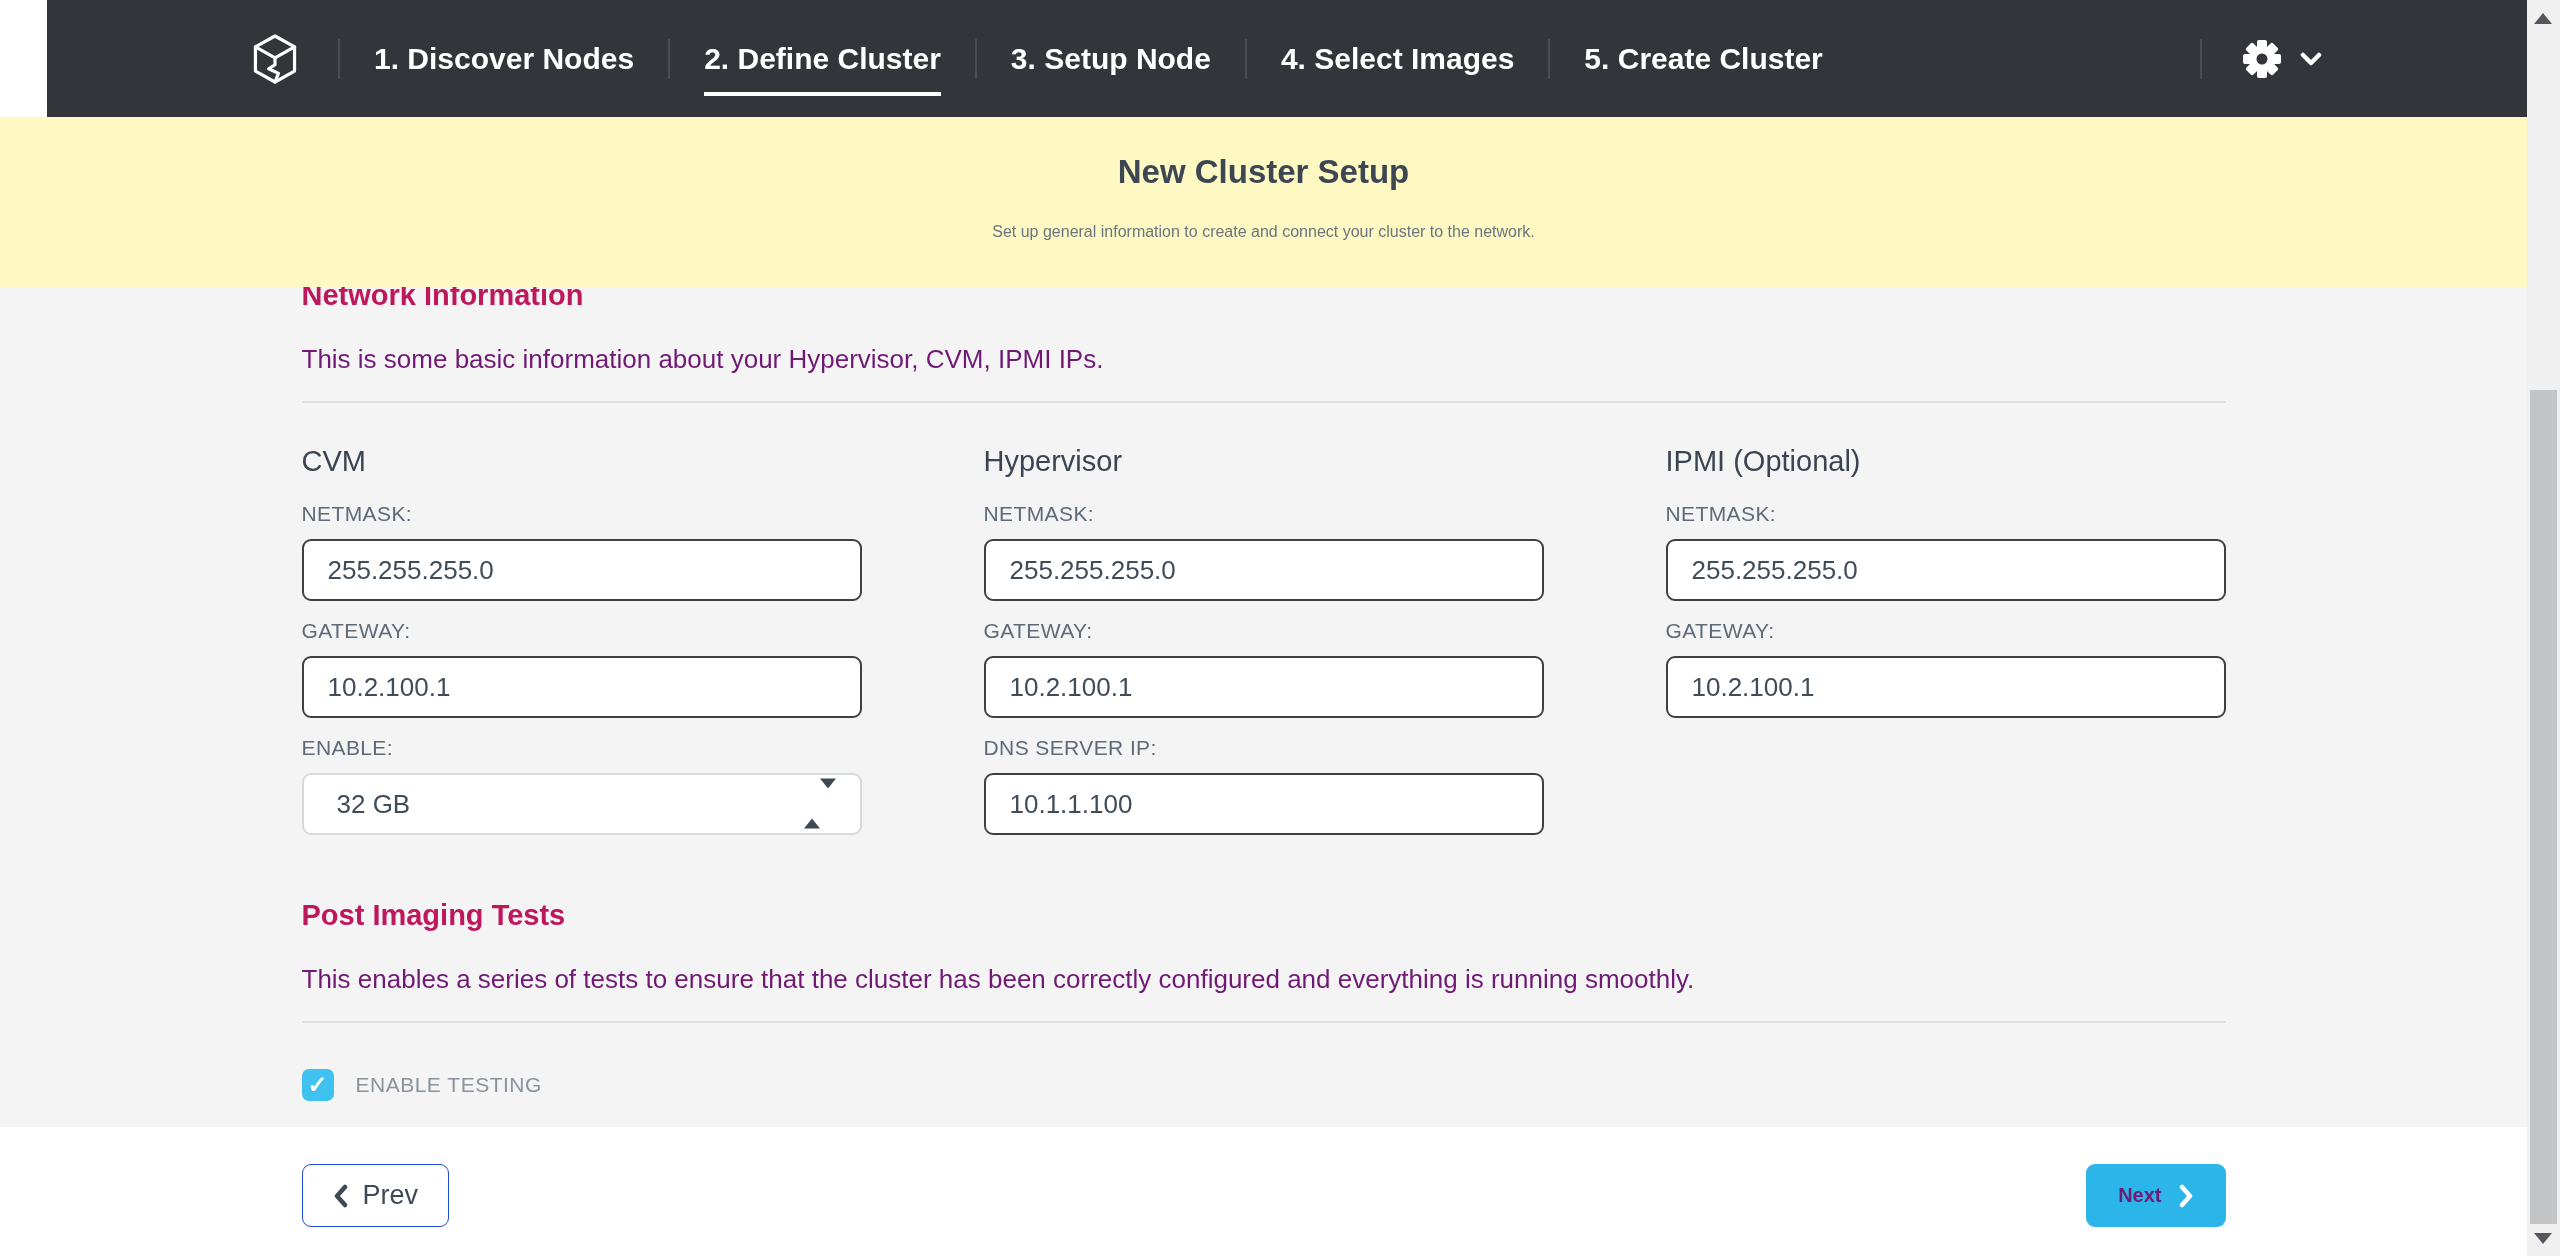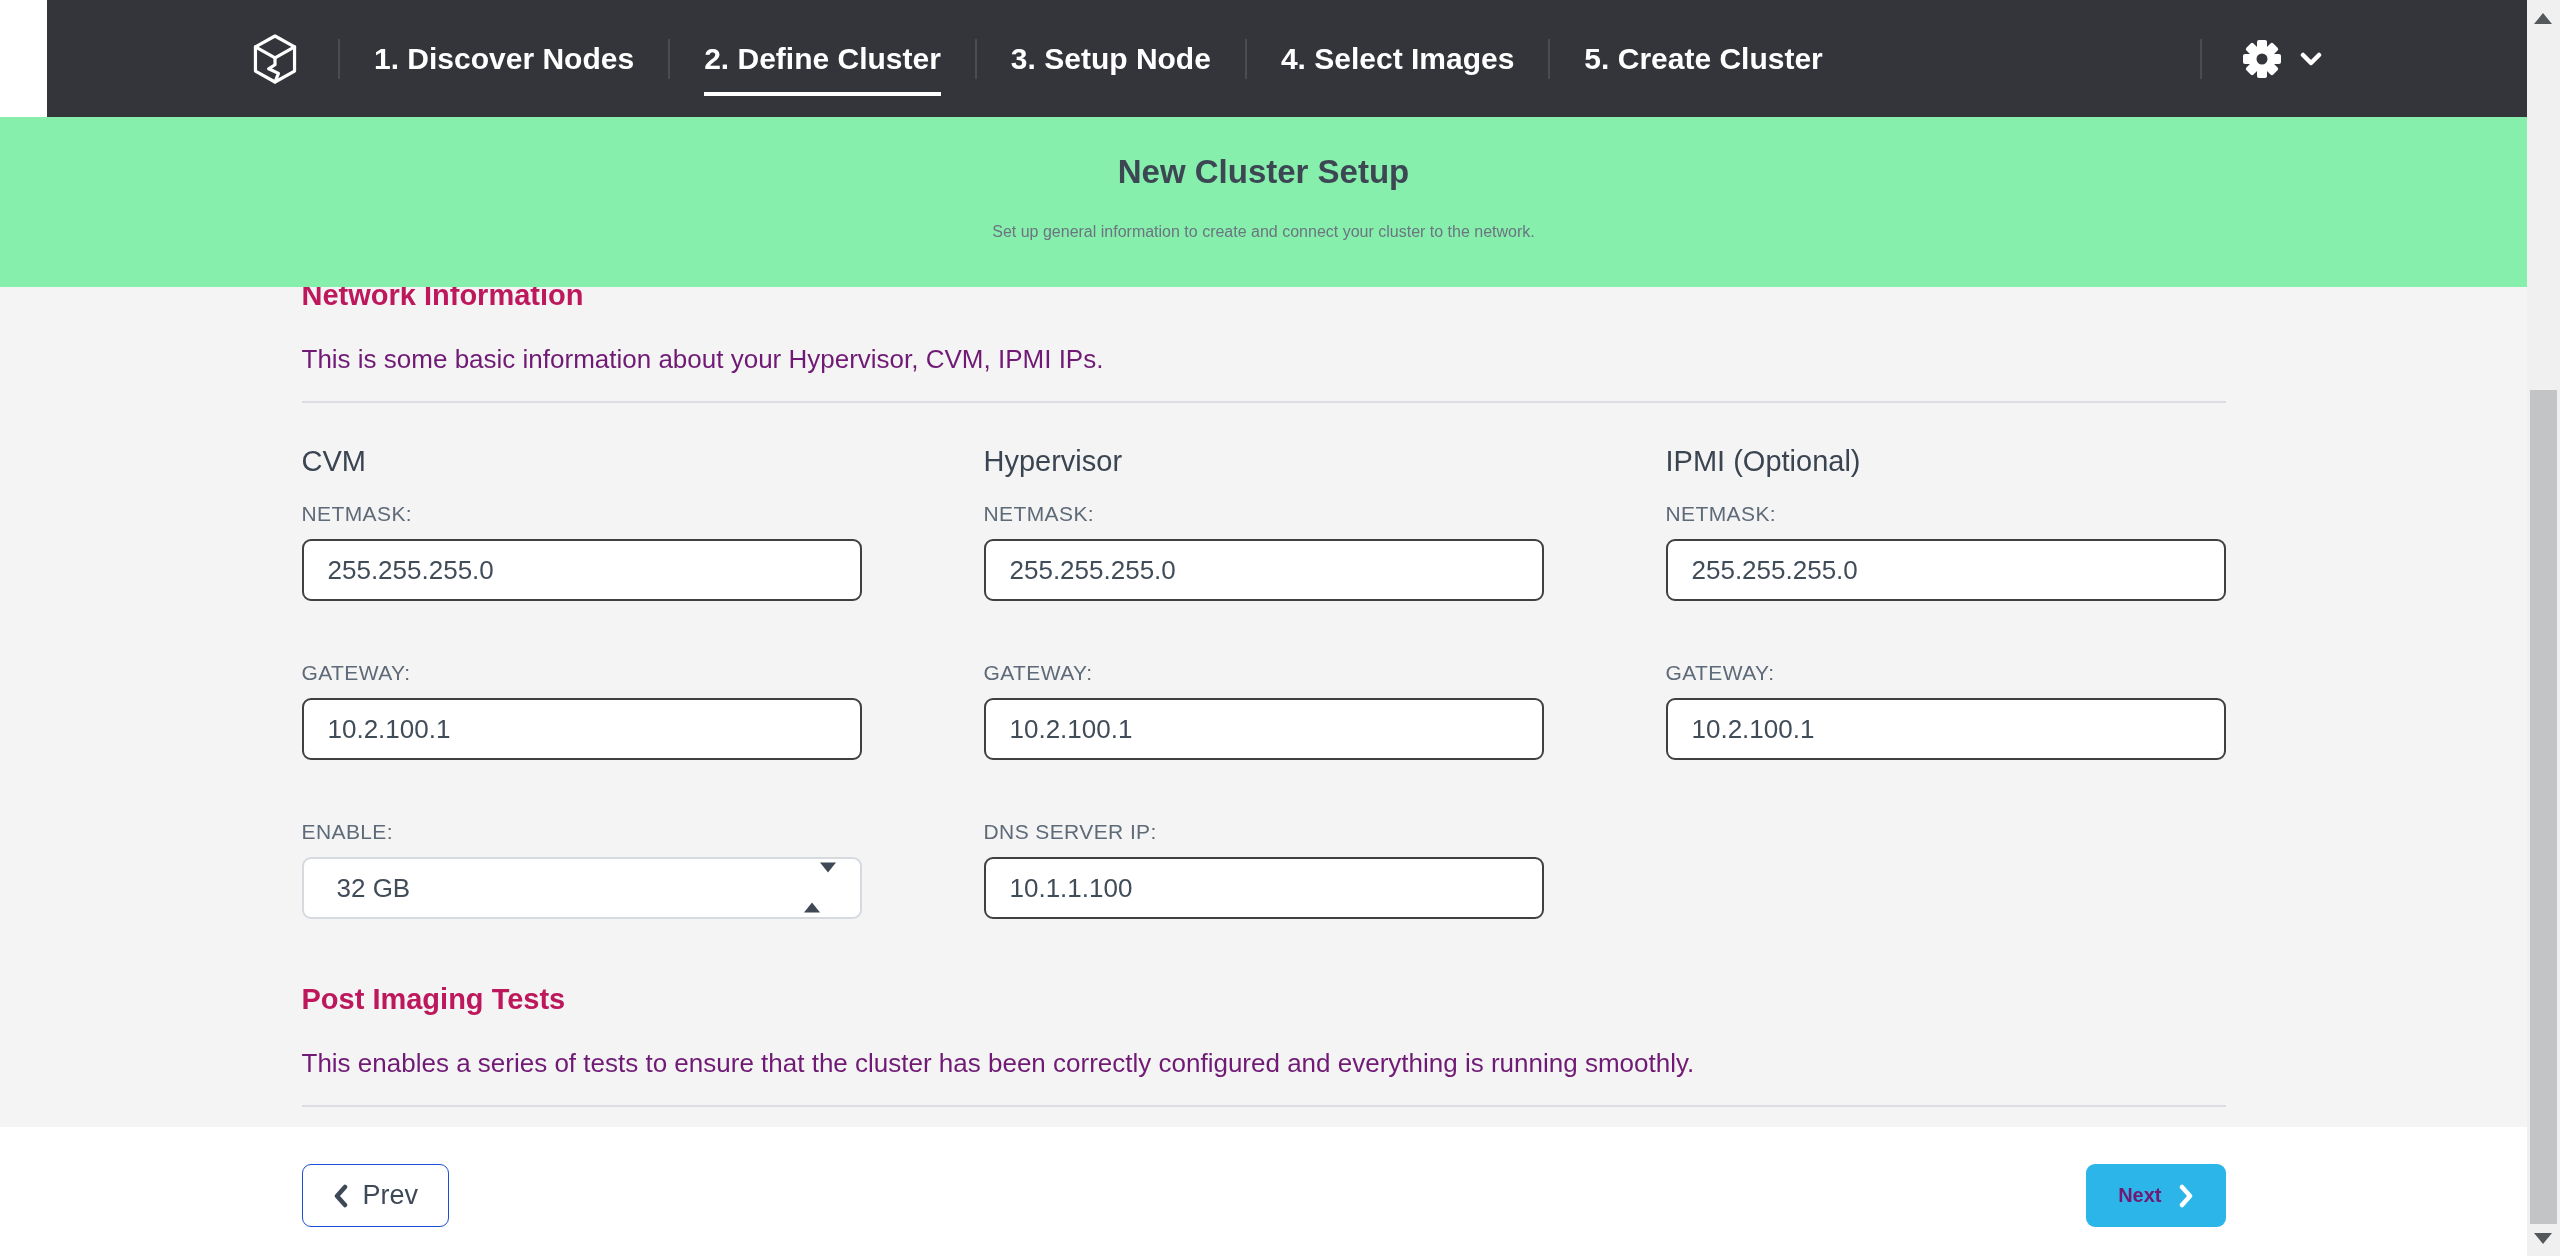--- a/index.html
+++ b/index.html
@@ -14,36 +14,36 @@
   .nav-sep { width:2px; height:40px; background:#4a4c52; flex:0 0 auto; }
   .nav-sep.first { margin-left:40px; }
   .nav-step { color:#ffffff; font-size:30px; font-weight:bold; padding:0 34px; position:relative; white-space:nowrap; cursor:pointer; }
   .nav-step.active::after { content:""; position:absolute; left:34px; right:34px; bottom:-20px; height:4px; background:#ffffff; }
   .nav-right { margin-left:auto; display:flex; align-items:center; }
   .gear-wrap { display:flex; align-items:center; padding-left:40px; cursor:pointer; }
   .gear-svg { width:40px; height:40px; }
   .chev-down { width:22px; height:14px; margin-left:18px; }
 
   
-  .header { height:170px; background:#86efac; text-align:center; }
+  .header { height:170px; background:#fef9c3; text-align:center; }
   .header h1 { padding-top:36px; font-size:33px; font-weight:bold; color:#3d4754; }
   .header p { margin-top:32px; font-size:16px; color:#6b7480; }
 
   
   .content { height:840px; background:#f4f4f5; overflow:hidden; }
   .container { width:1924px; margin:0 auto; }
   .section-h { font-size:29px; font-weight:bold; color:#be185d; }
   .clip-top { margin-top:-8px; }
   .section-d { margin-top:32px; font-size:26px; color:#701a75; }
   .divider { margin-top:26px; border-bottom:2px solid #dddee1; }
 
   .columns { display:flex; gap:122px; margin-top:42px; }
   .col { width:560px; }
   .col h3 { font-size:29px; font-weight:400; color:#3b4552; }
-  .field { margin-top:60px; }
+  .field { margin-top:18px; }
   .field.first { margin-top:24px; }
   .field label { display:block; font-size:21px; color:#5e6a77; letter-spacing:0.4px; }
   .field input { display:block; margin-top:13px; width:100%; height:62px; background:#fff;
                  border:2px solid #404040; border-radius:9px; font-family:"Liberation Sans",sans-serif;
                  font-size:26px; color:#414c59; padding:0 24px; outline:none; }
   .selectbox { position:relative; margin-top:13px; width:100%; height:62px; background:#fff;
                border:2px solid #d6d9de; border-radius:9px; display:flex; align-items:center;
                font-size:26px; color:#414c59; padding:0 24px 0 33px; cursor:pointer; }
   .stepper { position:absolute; right:24px; top:50%; transform:translateY(-50%); }
   .stepper .up { width:0; height:0; border-left:8px solid transparent; border-right:8px solid transparent;

